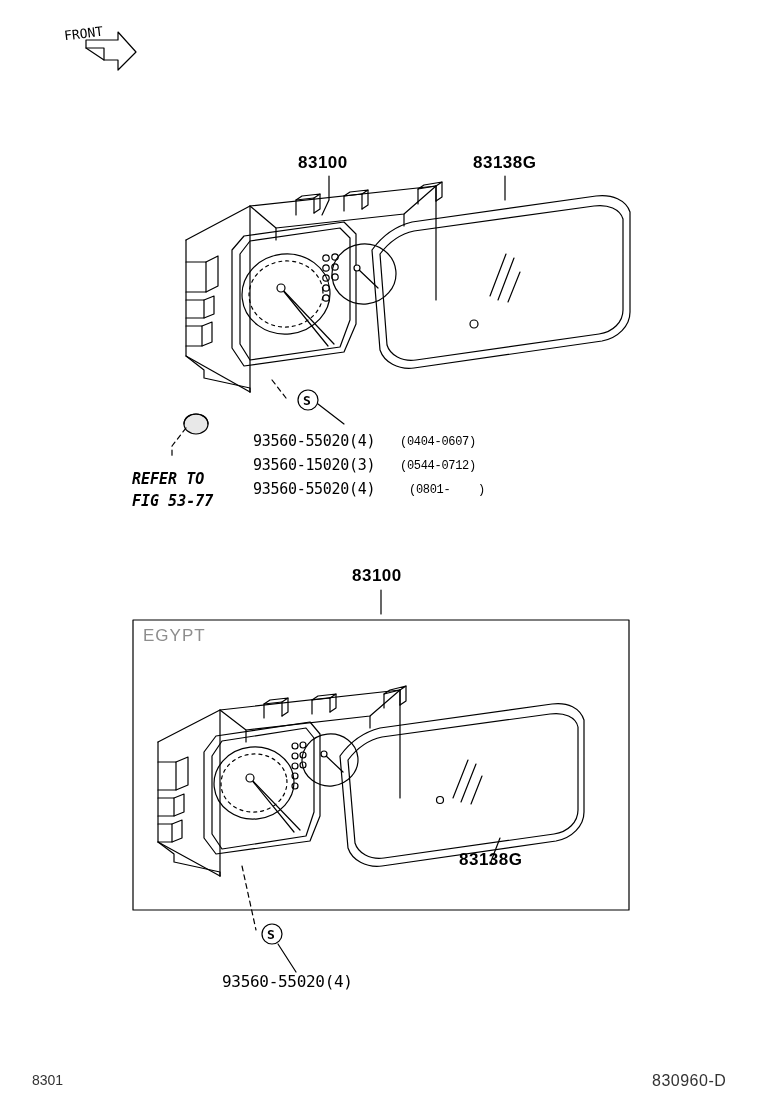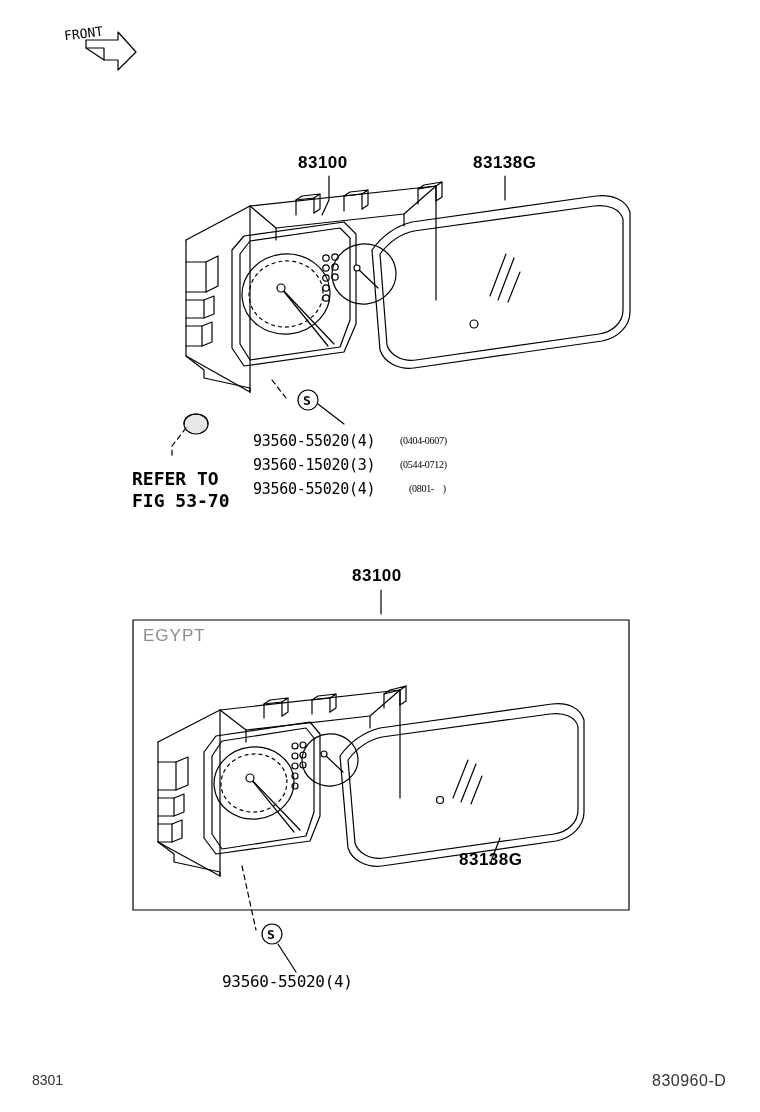--- a/index.html
+++ b/index.html
@@ -41,30 +41,31 @@
     font-weight: bold;
     font-size: 17px;
     letter-spacing: 0.5px;
   }
   .boltnum {
     font-family: "DejaVu Sans Mono", monospace;
     font-size: 15px;
     letter-spacing: -0.3px;
   }
   .daterange {
-    font-family: Liberation Serif, serif;
-    font-size: 10px;
+    font-family: Liberation Mono, monospace;
+    font-size: 12px;
     letter-spacing: -0.3px;
   }
   .refer {
     font-family: "DejaVu Sans Mono", monospace;
     font-weight: bold;
-    font-size: 18px;
+    font-size: 15px;
     line-height: 22px;
     letter-spacing: 0px;
+    font-style: italic;
   }
   .egypt {
     font-family: "Liberation Sans", sans-serif;
     font-size: 17px;
     color: #8d8d8d;
     letter-spacing: 1px;
   }
   .front {
     font-family: "DejaVu Sans Mono", monospace;
     font-size: 13px;
@@ -252,21 +253,21 @@
   <div class="lbl boltnum" style="left:253px; top:432px;">93560-55020(4)</div>
   <div class="lbl daterange" style="left:400px; top:435px;">(0404-0607)</div>
 
   <div class="lbl boltnum" style="left:253px; top:456px;">93560-15020(3)</div>
   <div class="lbl daterange" style="left:400px; top:459px;">(0544-0712)</div>
 
   <div class="lbl boltnum" style="left:253px; top:480px;">93560-55020(4)</div>
   <div class="lbl daterange" style="left:409px; top:483px;">(0801-    )</div>
 
   <div class="lbl refer" style="left:132px; top:468px;">REFER TO</div>
-  <div class="lbl refer" style="left:132px; top:490px;">FIG 53-70</div>
+  <div class="lbl refer" style="left:132px; top:490px;">FIG 53-77</div>
 
   <div class="lbl partnum" style="left:352px; top:566px;">83100</div>
   <div class="lbl egypt" style="left:143px; top:626px;">EGYPT</div>
   <div class="lbl partnum" style="left:459px; top:850px;">83138G</div>
 
   <div class="lbl boltnum" style="left:267px; top:927px; font-weight:bold; font-size:13px;">S</div>
   <div class="lbl boltnum" style="left:222px; top:972px; font-size:16px;">93560-55020(4)</div>
 
   <div class="lbl footer-left" style="left:32px; top:1072px; font-family:'Liberation Sans', sans-serif;">8301</div>
   <div class="lbl footer-right" style="left:652px; top:1072px; font-family:'Liberation Sans', sans-serif;">830960-D</div>

